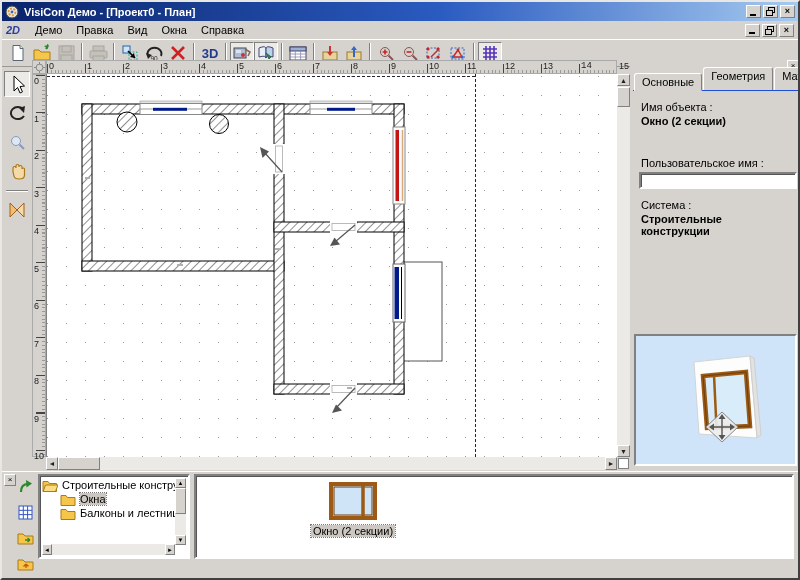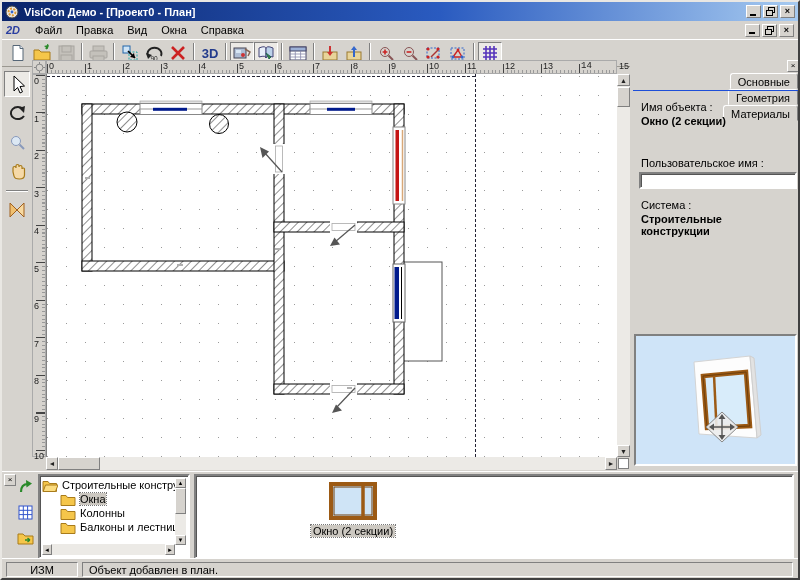--- a/index.html
+++ b/index.html
@@ -58,21 +58,21 @@
   .sb-v{position:absolute;left:615px;top:72px;width:13px;height:383px;background:#eceae6;}
   .sb-h{position:absolute;left:44px;top:455px;width:571px;height:13px;background:#eceae6;}
   .sb-btn{position:absolute;width:13px;height:12px;display:flex;align-items:center;justify-content:center;
     font-size:7px;line-height:7px;color:#222;}
   .sb-thumb{position:absolute;background:#d6d3ce;}
   .corner-box{position:absolute;left:616px;top:456px;width:11px;height:11px;background:#fff;border:1px solid #808080;}
   
   .side-panel{position:absolute;left:628px;top:58px;width:172px;bottom:113px;background:#d6d3ce;padding-top:4px;}
   .panel-close{position:absolute;right:3px;top:0;width:12px;height:12px;font-size:8px;line-height:8px;
     display:flex;align-items:center;justify-content:center;}
-  .tabs{position:absolute;left:4px;top:13px;right:3px;height:18px;display:flex;align-items:flex-end;flex-direction:column;}
+  .tabs{position:absolute;left:4px;top:13px;right:3px;height:18px;display:flex;align-items:flex-end;}
   .tab{height:24px;padding:2px 7px 0;border:1px solid;border-color:#fff #808080 #d6d3ce #fff;
     border-radius:3px 3px 0 0;margin-right:1px;background:#d6d3ce;white-space:nowrap;}
   .tab.active{height:18px;font-weight:normal;z-index:2;border-bottom-color:#d6d3ce;}
   .tab-panel{position:absolute;left:3px;top:30px;right:2px;height:240px;border-top:1px solid #1d4ed8;}
   .fld-label{margin:10px 8px 2px;}
   .fld-value{margin:0 8px;font-weight:bold;}
   .user-input{display:block;margin:3px 6px 0;width:158px;height:17px;border:2px solid;
     border-color:#808080 #fff #fff #808080;box-shadow:inset 1px 1px 0 #555;background:#fff;
     font-family:"Liberation Sans",sans-serif;font-size:11px;padding:1px 3px;}
   .preview-well{position:absolute;left:4px;top:274px;width:163px;height:132px;border:2px solid;
@@ -122,21 +122,21 @@
         <svg width="9" height="9">
           <rect x="2.5" y="0.5" width="6" height="5" fill="none" stroke="#000"></rect>
           <rect x="0.5" y="3.5" width="6" height="5" fill="#d6d3ce" stroke="#000"></rect>
         </svg>
       </span>
     <span class="win-btn raised">×</span>
   </div>
 
   <div class="menubar">
     <span class="menu-2d">2D</span>
-    <span class="menu-item">Файл</span>
+    <span class="menu-item">Демо</span>
     <span class="menu-item">Правка</span>
     <span class="menu-item">Вид</span>
     <span class="menu-item">Окна</span>
     <span class="menu-item">Справка</span>
     <span class="mdi-btns">
       <span class="win-btn raised">
           <svg width="8" height="8">
             <rect x="0" y="6" width="6" height="2" fill="#000"></rect>
           </svg>
         </span>
@@ -520,26 +520,20 @@
         <div class="tree-row child">
           <svg width="16" height="13">
               <path d="M1 2.5 h5 l1.5 2 h7.5 v8 H1 Z" fill="#f5c64a" stroke="#a87b1b"></path>
             </svg>
           <span class="tree-label selected">Окна</span>
         </div>
         <div class="tree-row child">
           <svg width="16" height="13">
               <path d="M1 2.5 h5 l1.5 2 h7.5 v8 H1 Z" fill="#f5c64a" stroke="#a87b1b"></path>
             </svg>
-          <span class="tree-label">Колонны</span>
-        </div>
-        <div class="tree-row child">
-          <svg width="16" height="13">
-              <path d="M1 2.5 h5 l1.5 2 h7.5 v8 H1 Z" fill="#f5c64a" stroke="#a87b1b"></path>
-            </svg>
           <span class="tree-label">Балконы и лестницы</span>
         </div>
 
       </div>
       <div class="tw-sbv">
         <span class="tw-btn raised" style="top:0;">▲</span>
         <span class="sb-thumb raised" style="top:10px;left:0;width:11px;height:26px;"></span>
         <span class="tw-btn raised" style="bottom:0;">▼</span>
       </div>
       <div class="tw-sbh">
@@ -552,18 +546,14 @@
         <svg width="48" height="38">
           <rect x="2" y="2" width="44" height="34" fill="#cfe4f6" stroke="#9c5a14" stroke-width="4"></rect>
           <rect x="5" y="5" width="38" height="28" fill="none" stroke="#6e3f0c" stroke-width="1"></rect>
           <line x1="34" y1="4" x2="34" y2="34" stroke="#9c5a14" stroke-width="3.5"></line>
         </svg>
         <div><span class="lib-label selected">Окно (2 секции)</span></div>
       </div>
     </div>
   </div>
 
-  <div class="statusbar">
-    <span class="sb-cell" style="left:4px;width:72px;text-align:center;">ИЗМ</span>
-    <span class="sb-cell" style="left:80px;right:5px;">Объект добавлен в план.</span>
-  </div>
 
 </div>
 
 </body></html>

